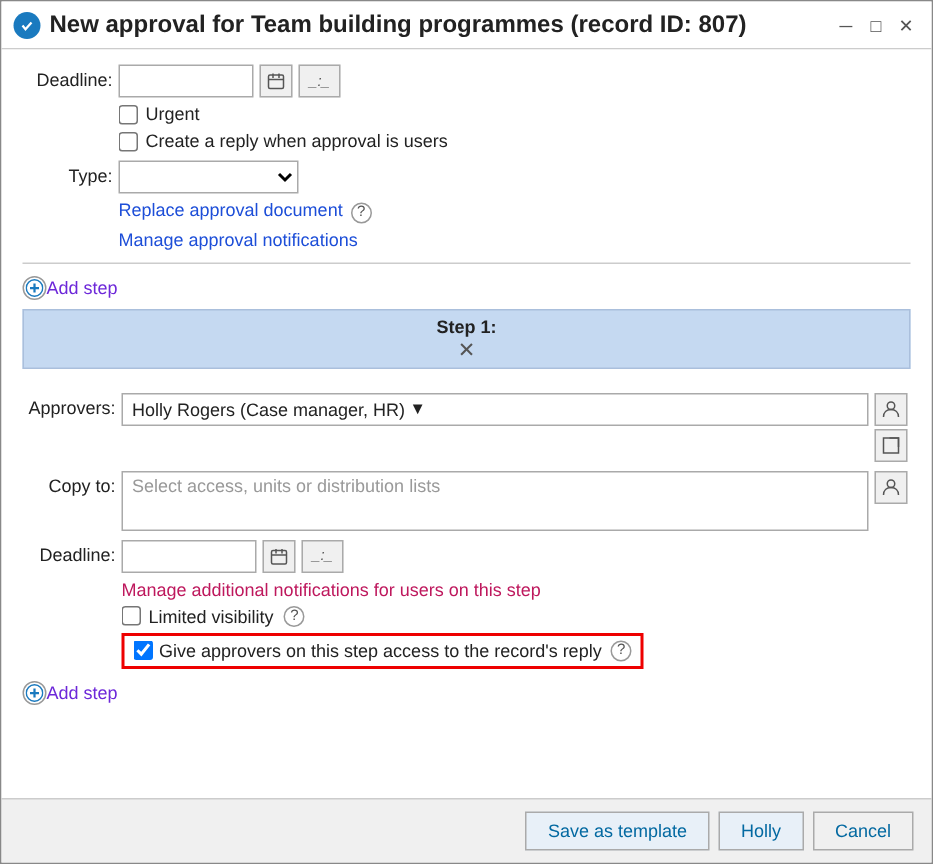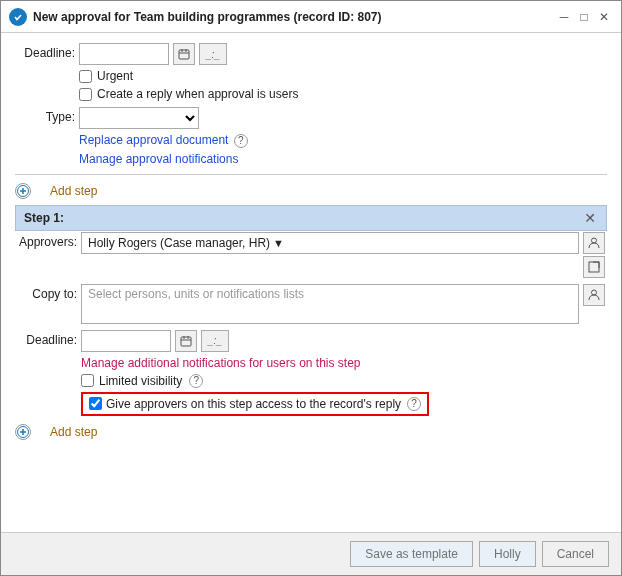--- a/index.html
+++ b/index.html
@@ -34,21 +34,21 @@
       align-items: center;
       justify-content: center;
       color: white;
       font-size: 10px;
       font-weight: bold;
       flex-shrink: 0;
     }
 
     .titlebar-text {
       flex: 1;
-      font-size: 12px;
+      font-size: 16px;
       font-weight: 600;
       color: #222;
     }
 
     .titlebar-buttons {
       display: flex;
       gap: 2px;
     }
 
     .titlebar-btn {
@@ -173,24 +173,24 @@
 
     .divider {
       border: none;
       border-top: 1px solid #ccc;
       margin: 8px 0;
     }
 
     .add-step-row {
       display: flex;
       align-items: center;
-      gap: 19px;
+      gap: 0;
       margin-bottom: 6px;
       cursor: pointer;
-      color: #a16207;
+      color: #6d28d9;
       font-size: 12px;
     }
 
     .add-step-icon {
       width: 16px;
       height: 16px;
       border: 1px solid #999;
       border-radius: 50%;
       display: flex;
       align-items: center;
@@ -199,22 +199,23 @@
       color: #1a7abf;
       background: #fff;
     }
 
     .step-header {
       background: #c5d9f1;
       display: flex;
       align-items: center;
       justify-content: space-between;
       padding: 4px 8px;
-      margin-bottom: 1px;
+      margin-bottom: 16px;
       border: 1px solid #aabfdc;
+      flex-direction: column;
     }
 
     .step-title {
       font-weight: 600;
       font-size: 12px;
     }
 
     .step-close {
       width: 16px;
       height: 16px;
@@ -294,21 +295,21 @@
       gap: 6px;
     }
 
     .footer-btn {
       height: 26px;
       padding: 0 14px;
       border: 1px solid #aaa;
       background: #f0f0f0;
       cursor: pointer;
       font-size: 12px;
-      color: #737373;
+      color: #0369a1;
     }
 
     .footer-btn.primary {
       background: #e8f0f8;
     }
   </style>
 </head>
 <body>
 
 <div class="window">
@@ -416,21 +417,21 @@
                 </svg>
               </button>
             </div>
           </div>
         </div>
 
         <div class="form-row">
           <span class="form-label">Copy to:</span>
           <div style="flex:1; display:flex; gap:4px; align-items:flex-start;">
             <div class="copyto-input">
-              <span>Select persons, units or notifications lists</span>
+              <span>Select access, units or distribution lists</span>
             </div>
             <button class="icon-btn">
               <svg width="14" height="14" viewBox="0 0 14 14">
                 <circle cx="7" cy="4.5" r="2.5" fill="none" stroke="#555" stroke-width="1"></circle>
                 <path d="M2 12c0-3 2-5 5-5s5 2 5 5" fill="none" stroke="#555" stroke-width="1"></path>
               </svg>
             </button>
           </div>
         </div>
 

